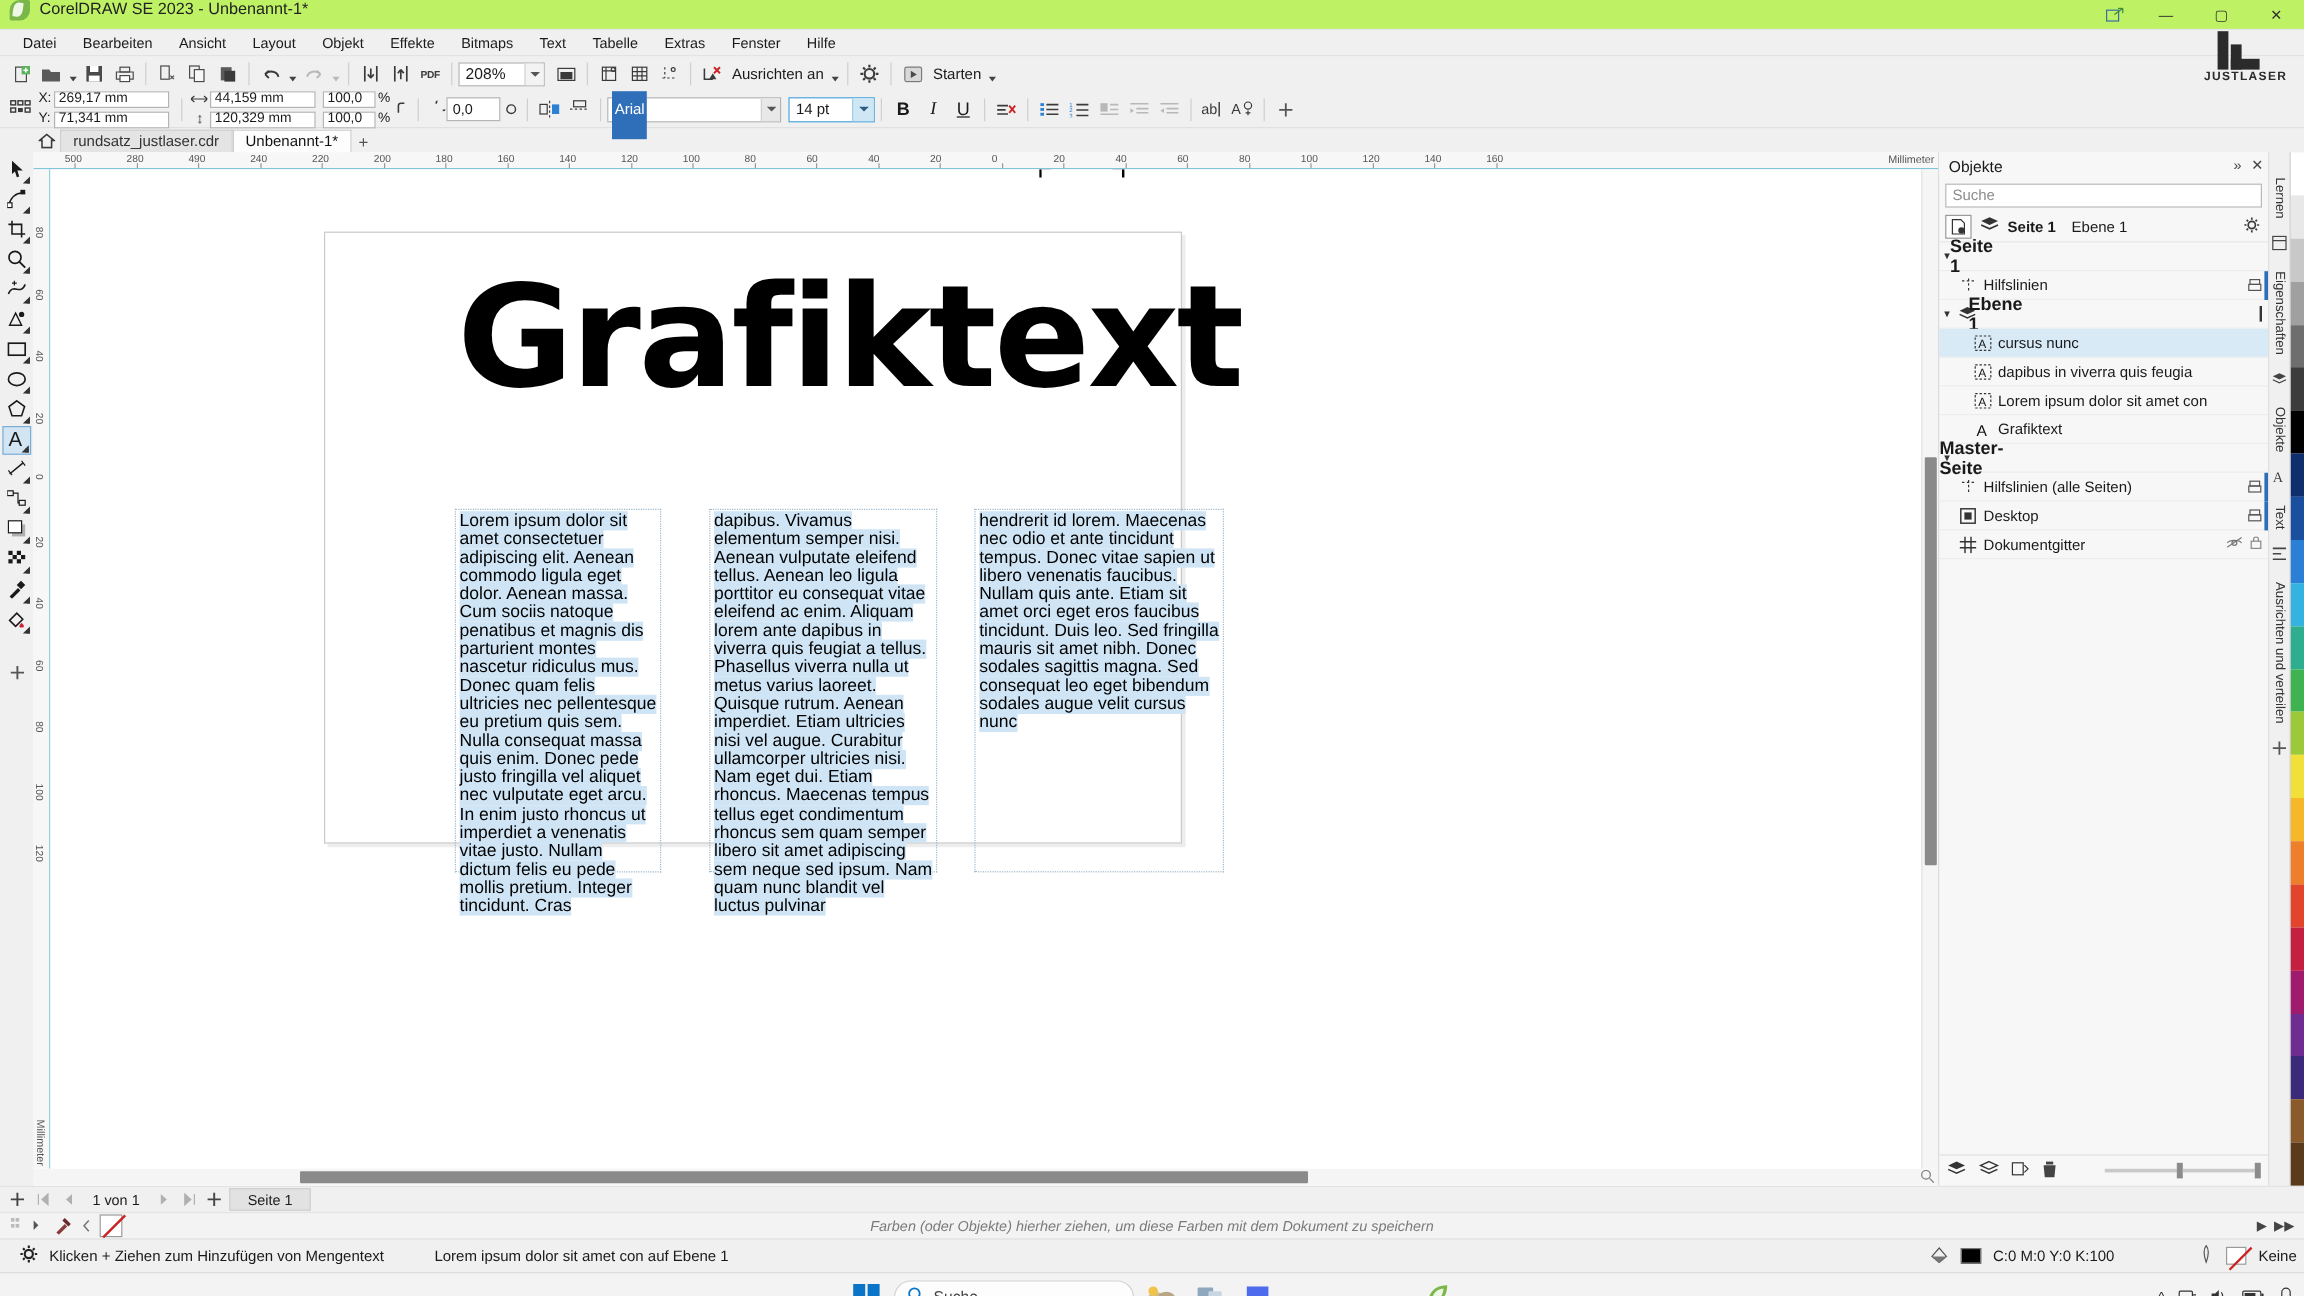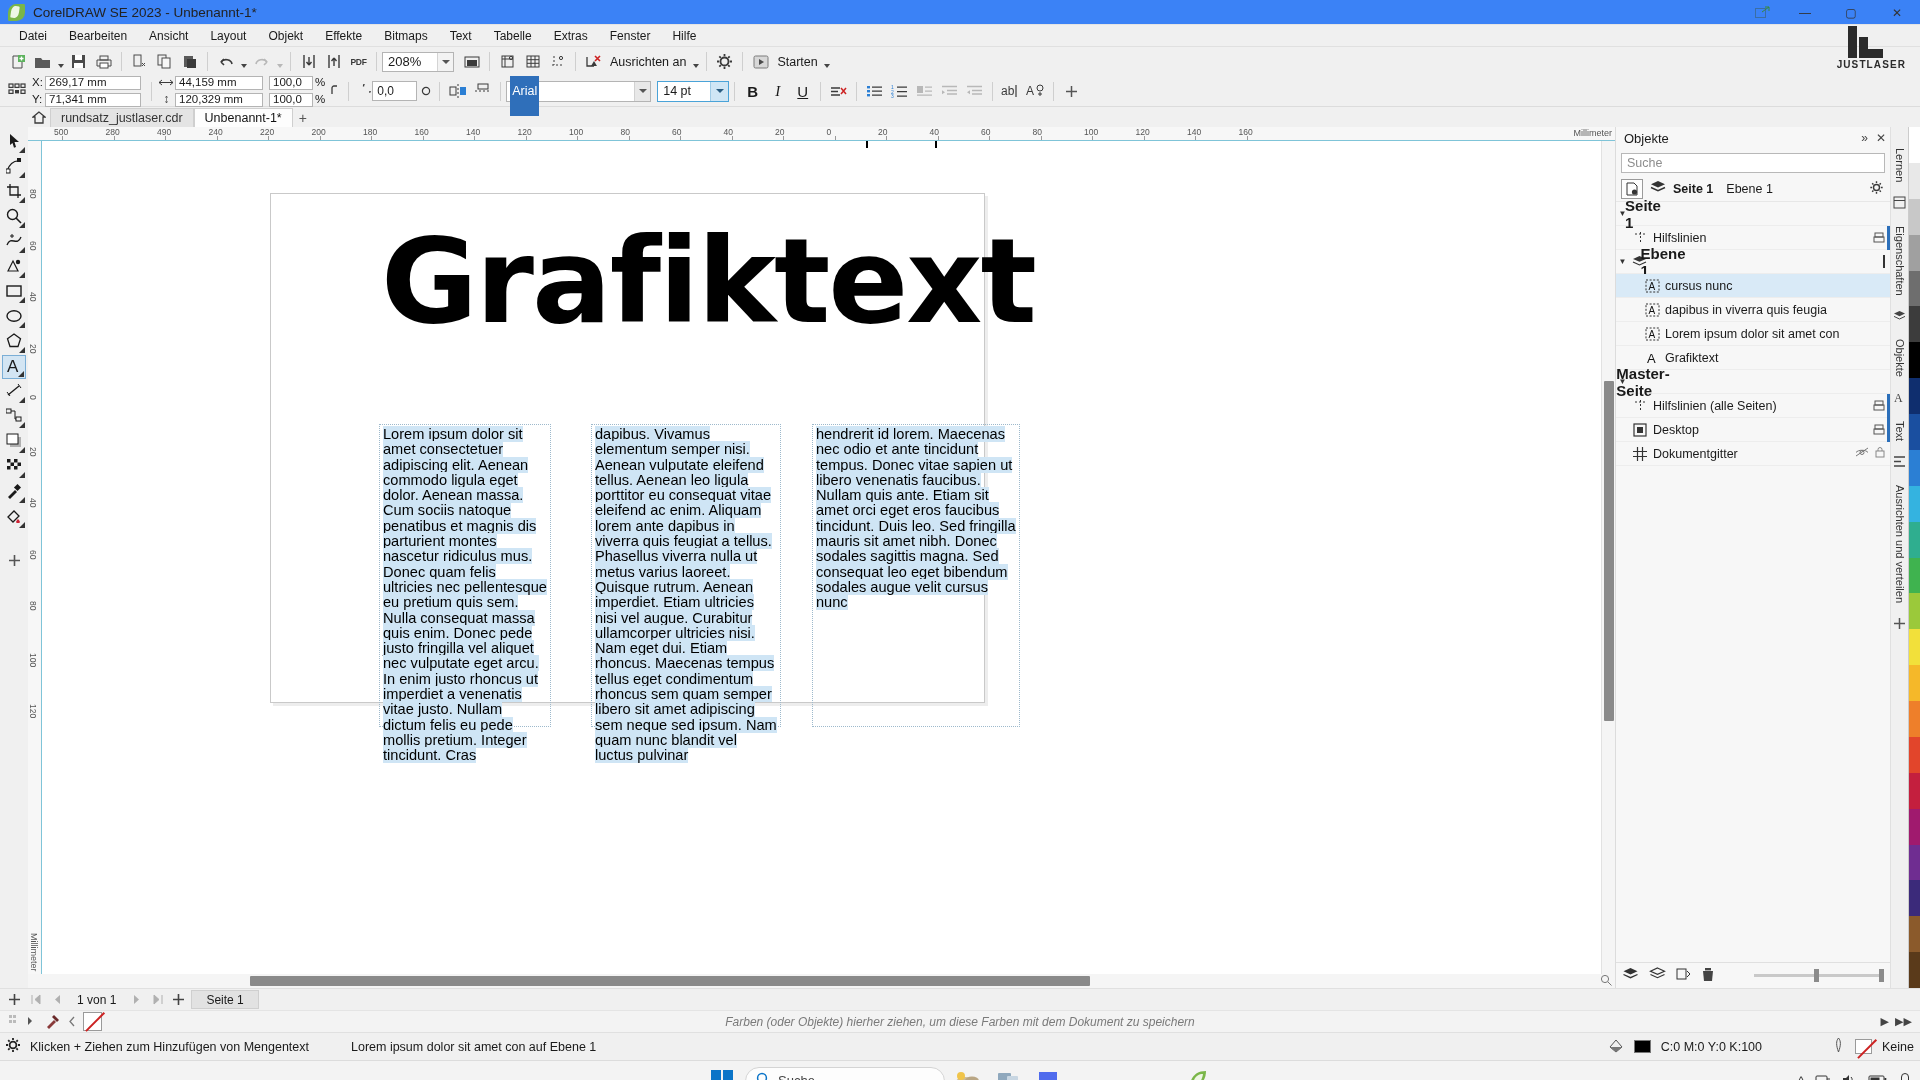--- a/index.html
+++ b/index.html
@@ -5,21 +5,21 @@
   * { box-sizing: border-box; margin:0; padding:0; }
   html,body { width:1920px; height:1080px; overflow:hidden; }
   body {
     font-family: "Liberation Sans", sans-serif;
     font-size: 13px;
     color:#1a1a1a;
     background:#f0f0f0;
     -webkit-font-smoothing: antialiased;
   }
   
-  .titlebar { height:25px; background:#3b82f6; display:flex; align-items:center; position:relative; border-bottom:1px solid #e4e4e4;}
+  .titlebar { height:25px; background:#bef264; display:flex; position:relative; border-bottom:1px solid #e4e4e4;}
   .tb-logo { width:17px; height:17px; margin-left:8px; margin-right:8px; position:relative; }
   .tb-logo .leaf { position:absolute; inset:0; background:#7ab648; border-radius:50% 8% 50% 8%; }
   .tb-logo .leaf::after{content:"";position:absolute;left:3px;top:2px;width:8px;height:12px;background:#eef7e6;border-radius:50% 10% 50% 10%;transform:rotate(8deg);}
   .tb-title { font-size:13.5px; color:#222; }
   .tb-right { position:absolute; right:0; top:0; height:25px; display:flex; align-items:center; }
   .tb-share { width:40px; height:25px; display:flex; align-items:center; justify-content:center; }
   .tb-btn { width:46px; height:25px; display:flex; align-items:center; justify-content:center; font-size:12px; color:#333; }
   
   .menubar { height:22px; background:#f0f0f0; display:flex; align-items:center; padding-left:8px; border-bottom:1px solid #e0e0e0;}
   .menu-item { padding:2px 11px; font-size:12px; color:#1a1a1a; }
@@ -110,21 +110,21 @@
   
   .pagebar { height:22px; background:#f0f0f0; display:flex; align-items:center; padding-left:6px; gap:4px; border-top:1px solid #e0e0e0;}
   .pb-ico { width:17px;height:17px;display:flex;align-items:center;justify-content:center;font-size:10px;color:#333;}
   .pb-count { font-size:12px; padding:0 8px; }
   .pagetab { height:19px; padding:0 14px; background:#e2e2e2; border:1px solid #cfcfcf; font-size:12px; display:flex; align-items:center;}
   .colorbar { height:22px; background:#f3f3f3; display:flex; align-items:center; padding-left:6px; gap:4px; position:relative; border-top:1px solid #e4e4e4;}
   .colorbar .hint { position:absolute; left:50%; transform:translateX(-50%); font-style:italic; font-size:12px; color:#7a7a7a;}
   .colorbar .arrows { position:absolute; right:8px; display:flex; gap:6px; font-size:11px; color:#444;}
   .nofill { width:19px;height:19px;border:1px solid #9a9a9a;background:#fff;position:relative;}
   .nofill::after{content:"";position:absolute;left:-2px;top:8px;width:26px;height:1.6px;background:#c22;transform:rotate(-45deg);transform-origin:center;}
-  .statusbar { height:28px; background:#f0f0f0; display:flex; align-items:center; padding-left:5px; position:relative; font-size:12.5px; border-top:1px solid #e0e0e0;}
+  .statusbar { height:28px; background:#f0f0f0; display:flex; align-items:center; padding-left:16px; position:relative; font-size:12.5px; border-top:1px solid #e0e0e0;}
   .sb-right { position:absolute; right:6px; display:flex; align-items:center; gap:10px; font-size:12.5px;}
   .swatch { width:17px;height:13px;background:#000;border:1px solid #777;}
   
   .taskbar { height:40px; background:#f3f3f3; display:flex; align-items:center; justify-content:center; position:relative; border-top:1px solid #dcdcdc;}
   .tb-center { display:flex; align-items:center; gap:6px; }
   .winlogo { width:22px;height:22px; display:grid; grid-template-columns:1fr 1fr; grid-template-rows:1fr 1fr; gap:2px; }
   .winlogo i { background:#0a74c8; }
   .searchpill { width:200px; height:28px; background:#fdfdfd; border:1px solid #d4d4d4; border-radius:14px; display:flex; align-items:center; padding-left:10px; gap:8px; font-size:13px; color:#444;}
   .tb-app { width:34px;height:30px;display:flex;align-items:center;justify-content:center;position:relative;}
   .tb-app.active::after{content:"";position:absolute;bottom:0;left:8px;width:18px;height:2.5px;background:#0a74c8;border-radius:2px;}

